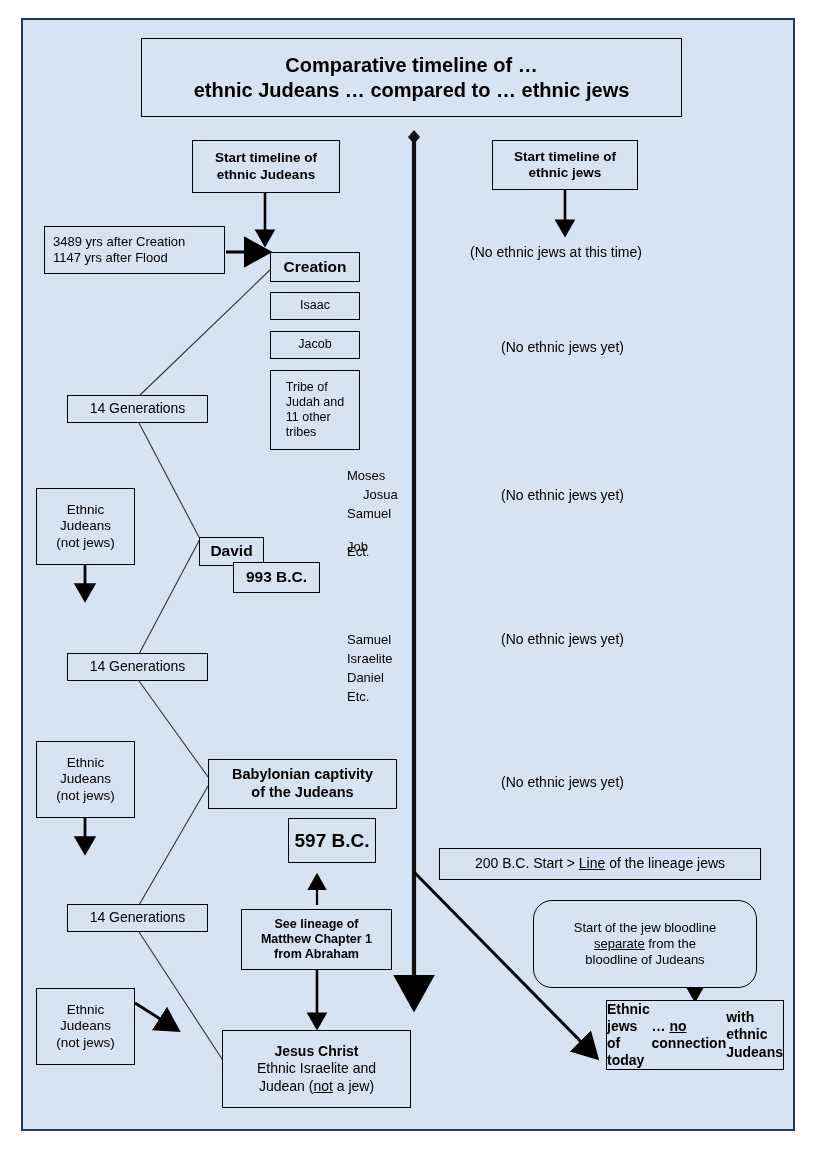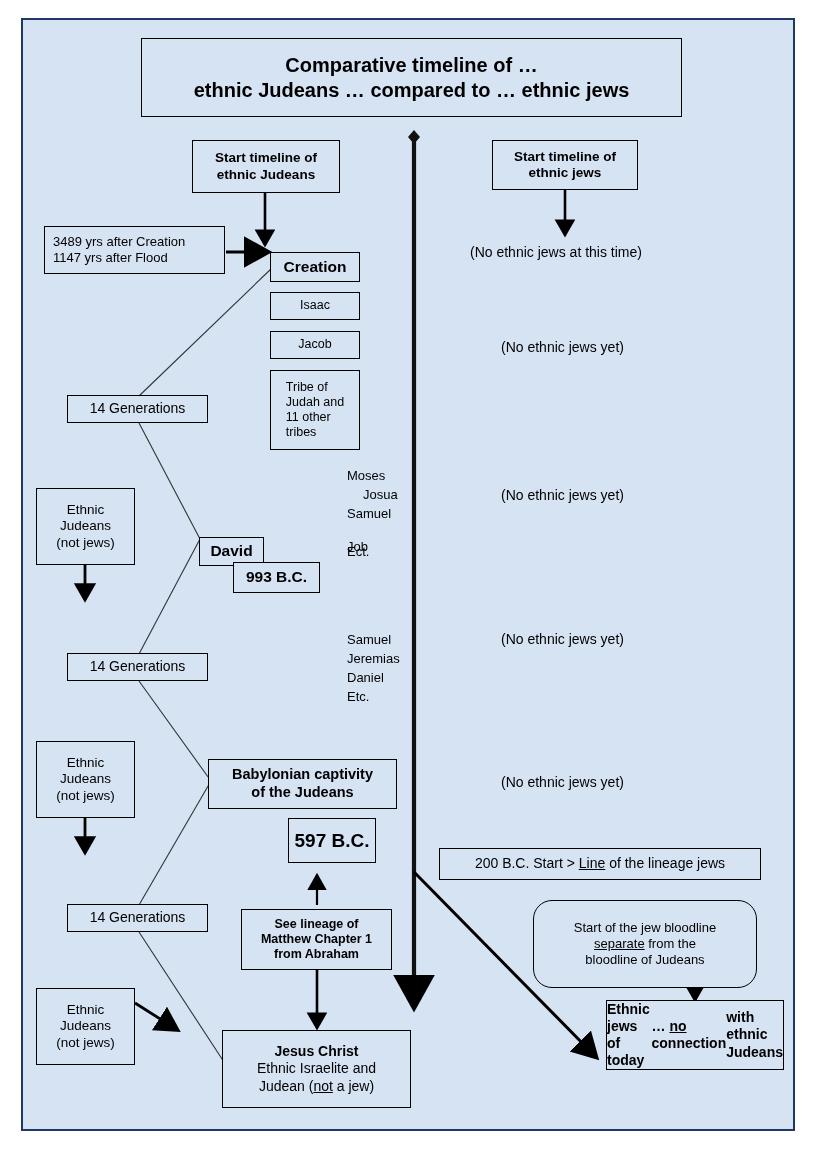--- a/index.html
+++ b/index.html
@@ -156,21 +156,21 @@
     <span><span>Judean (</span><span class="u">not</span><span> a jew)</span></span>
   </div>
 
   <div class="plain" style="left:347px;top:468px;font-size:13px;">Moses</div>
   <div class="plain" style="left:347px;top:487px;font-size:13px;margin-left:16px;">Josua</div>
   <div class="plain" style="left:347px;top:506px;font-size:13px;">Samuel</div>
   <div class="plain" style="left:347px;top:525px;font-size:13px;margin-top:14px;">Job</div>
   <div class="plain" style="left:347px;top:544px;font-size:13px;">Ect.</div>
 
   <div class="plain" style="left:347px;top:632px;font-size:13px;">Samuel</div>
-  <div class="plain" style="left:347px;top:651px;font-size:13px;">Jeremias</div>
+  <div class="plain" style="left:347px;top:651px;font-size:13px;">Israelite</div>
   <div class="plain" style="left:347px;top:670px;font-size:13px;">Daniel</div>
   <div class="plain" style="left:347px;top:689px;font-size:13px;">Etc.</div>
 
   <div class="box b" style="left:492px;top:140px;width:146px;height:50px;flex-direction:column;font-size:13.5px;">
     <span>Start timeline of</span>
     <span>ethnic jews</span>
   </div>
 
   <div class="plain" style="left:470px;top:244px;font-size:14px;">(No ethnic jews at this time)</div>
 

